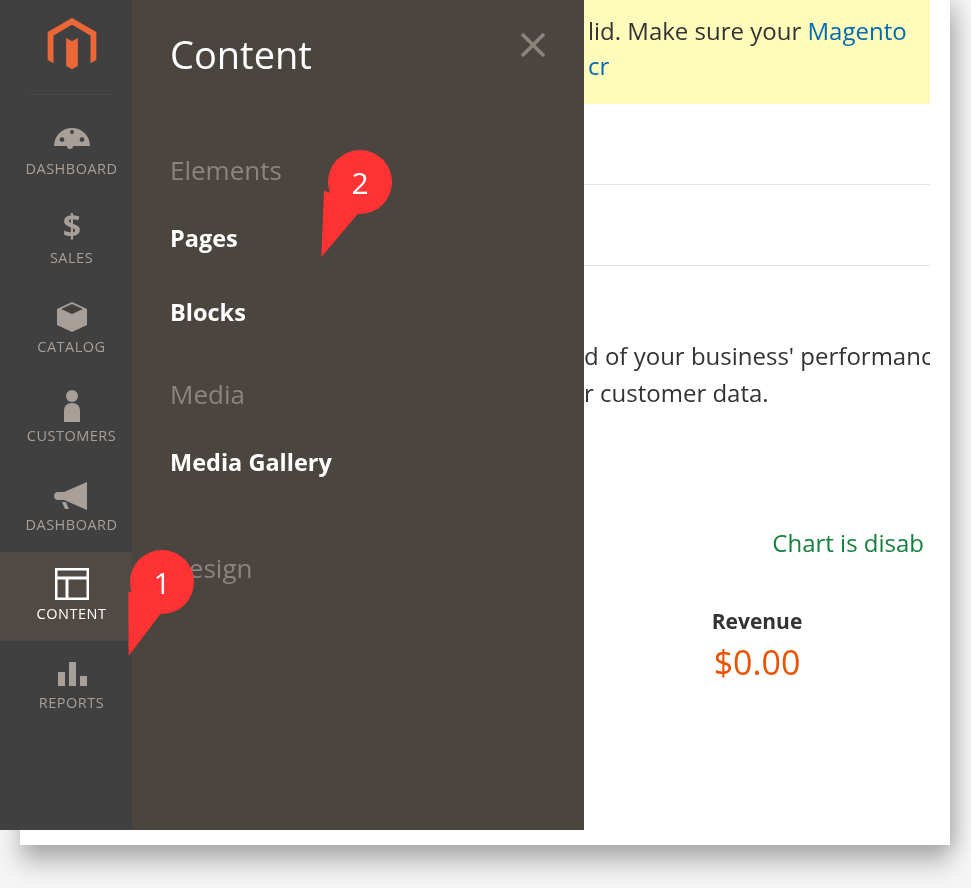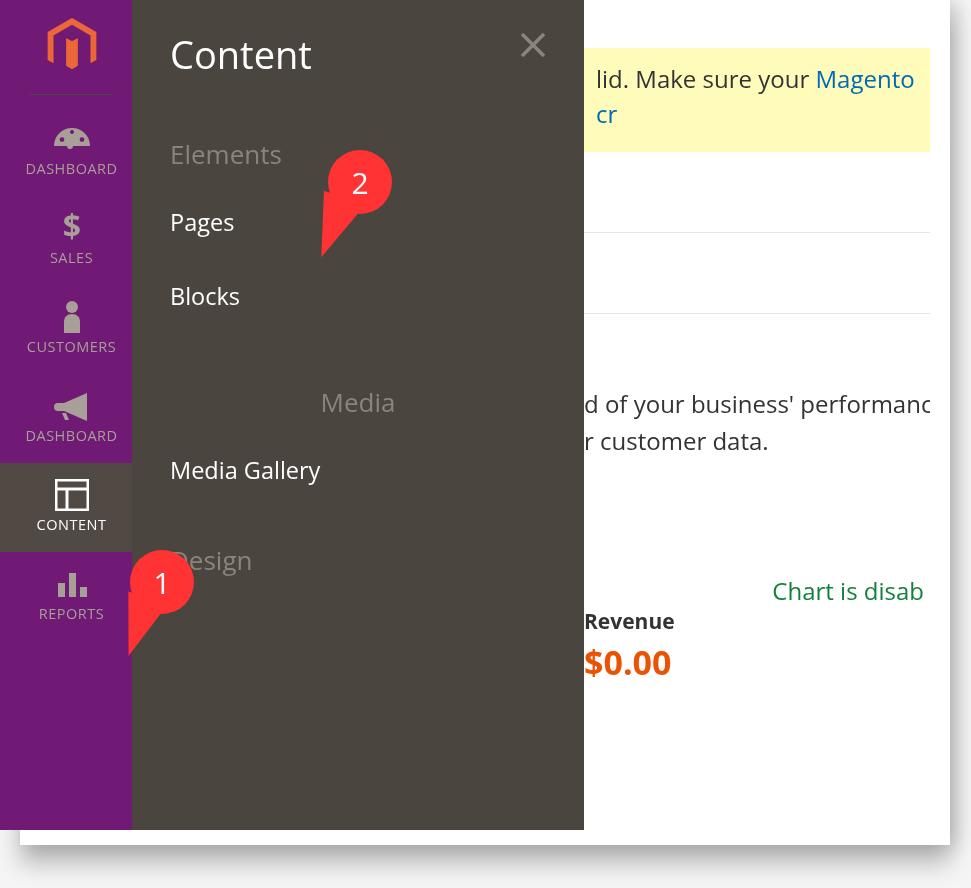--- a/index.html
+++ b/index.html
@@ -1,46 +1,46 @@
 <!DOCTYPE html>
 <html><head>
 <meta charset="utf-8">
 <style>
   * { box-sizing: border-box; margin: 0; padding: 0; }
   html, body { width: 971px; height: 888px; font-family: 'Open Sans', 'Helvetica Neue', Arial, sans-serif; background: #f5f5f5; overflow: hidden; }
   .stage { position: relative; width: 971px; height: 888px; }
   .panel-shadow { position: absolute; left: 20px; top: 0; width: 930px; height: 845px; background: #fff; box-shadow: 0 18px 22px rgba(0,0,0,.25), 8px 0 18px rgba(0,0,0,.15); }
   
-  .sidebar { position: absolute; left: 0; top: 0; width: 143px; height: 830px; background: #701a75; color: #a89f98; font-size: 15px; text-align: center; }
+  .sidebar { position: absolute; left: 0; top: 0; width: 143px; height: 830px; background: #404040; color: #a89f98; font-size: 15px; text-align: center; }
   .sidebar .logo { padding: 18px 0 10px; }
   .sidebar .logo svg { width: 50px; height: 56px; }
   .sidebar .divider { height: 1px; background: #4b4744; margin: 6px 30px 12px; }
   .nav-item { padding: 12px 0 18px; cursor: pointer; color: #a89f98; }
   .nav-item.active { background: #514943; color: #fff; }
   .nav-item .icon { height: 40px; display: flex; align-items: center; justify-content: center; }
   .nav-item .label { font-size: 14.5px; letter-spacing: .5px; }
   
   .submenu { position: absolute; left: 132px; top: 0; width: 452px; height: 830px; background: #4a453f; color: #fff; padding: 28px 38px; }
   .submenu h1 { font-size: 38px; font-weight: 400; color: #fff; }
   .submenu .close { position: absolute; top: 30px; right: 36px; cursor: pointer; color: #8b847c; }
   .submenu .close svg { width: 30px; height: 30px; }
-  .group-title { color: #8b847c; font-size: 26px; font-weight: 400; margin-top: 56px; margin-bottom: 34px; }
-  .group-title.media { margin-top: 72px; text-align: center; }
+  .group-title { color: #8b847c; font-size: 26px; font-weight: 400; margin-top: 72px; margin-bottom: 34px; }
+  .group-title.media { margin-top: 48px; }
   .group-title.design { }
-  .submenu a { display: block; color: #fff; text-decoration: none; font-size: 23.5px; font-weight: 400; margin-bottom: 42px; cursor: pointer; }
+  .submenu a { display: block; color: #fff; text-decoration: none; font-size: 23.5px; font-weight: 700; margin-bottom: 42px; cursor: pointer; }
   
   .main { position: absolute; left: 584px; top: 0; right: 0; height: 830px; width: 346px; overflow: hidden; background: #fff; }
-  .alert { background: #fffbbb; color: #333; font-size: 24px; padding: 14px 14px 20px 12px; line-height: 1.45; margin-top: 48px; }
+  .alert { background: #fffbbb; color: #333; font-size: 24px; padding: 14px 14px 20px 4px; line-height: 1.45; }
   .alert a { color: #006bb4; text-decoration: none; }
   .card { border: 1px solid #e5e5e5; border-left: none; border-right: none; margin-top: 80px; padding: 40px 0 40px 0; }
   .bi-text { font-size: 24px; color: #333; margin-top: 71px; line-height: 1.55; white-space: nowrap; }
   .chart-note { font-size: 24px; color: #15803d; margin-top: 115px; text-align: right; padding-right: 6px; white-space: nowrap; }
-  .rev { text-align: left; }
+  .rev { margin-top: 48px; text-align: center; }
   .rev .lab { font-size: 21px; font-weight: 700; color: #333; }
-  .rev .val { font-size: 34px; font-weight: 700; color: #eb5202; margin-top: 4px; }
+  .rev .val { font-size: 34px; font-weight: 400; color: #eb5202; margin-top: 4px; }
   
   .callout { position: absolute; width: 64px; height: 64px; border-radius: 50%; background: #ff3333; color: #fff; display: flex; align-items: center; justify-content: center; font-size: 30px; z-index: 50; }
   .callout .tail { position: absolute; width: 0; height: 0; }
   .c1 { left: 130px; top: 550px; }
   .c1 .tail { left: -11px; bottom: -44px; border-top: 62px solid #ff3333; border-left: 18px solid transparent; border-right: 24px solid transparent; transform: rotate(16deg); }
   .c2 { left: 328px; top: 150px; }
   .c2 .tail { left: -15px; bottom: -46px; border-top: 64px solid #ff3333; border-left: 18px solid transparent; border-right: 26px solid transparent; transform: rotate(18deg); }
 </style>
 </head>
 <body>
@@ -84,20 +84,28 @@
 
     <div class="nav-item">
       <div class="icon">
         <svg width="22" height="34" viewBox="0 0 22 34">
             <text x="11" y="27" text-anchor="middle" font-size="32" font-weight="bold" fill="#a89f98">$</text>
           </svg>
       </div>
       <div class="label">SALES</div>
     </div>
 
+    <div class="nav-item">
+      <div class="icon">
+        <svg width="34" height="34" viewBox="0 0 34 34">
+            <path fill="#a89f98" d="M17 2l15 7v16l-15 7-15-7V9zM4 11l13 6v13L4 24zm26 0v13l-13 6V17zM17 4L6 9l11 5 11-5z"></path>
+          </svg>
+      </div>
+      <div class="label">CATALOG</div>
+    </div>
 
     <div class="nav-item">
       <div class="icon">
         <svg width="24" height="36" viewBox="0 0 24 36">
             <circle cx="12" cy="8" r="6" fill="#a89f98"></circle>
             <path fill="#a89f98" d="M12 15c-5 0-8 3-8 8v11h16V23c0-5-3-8-8-8z"></path>
           </svg>
       </div>
       <div class="label">CUSTOMERS</div>
     </div>

